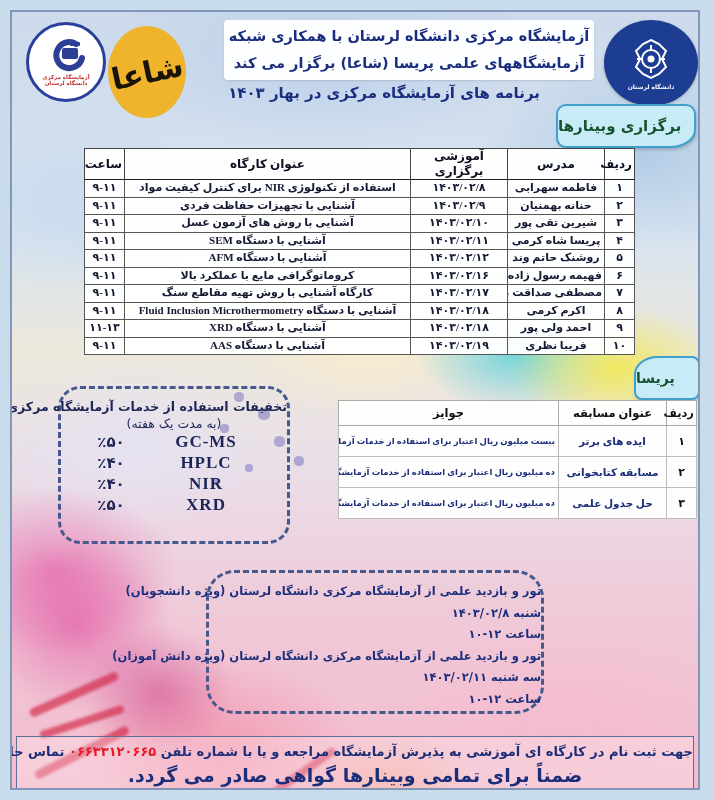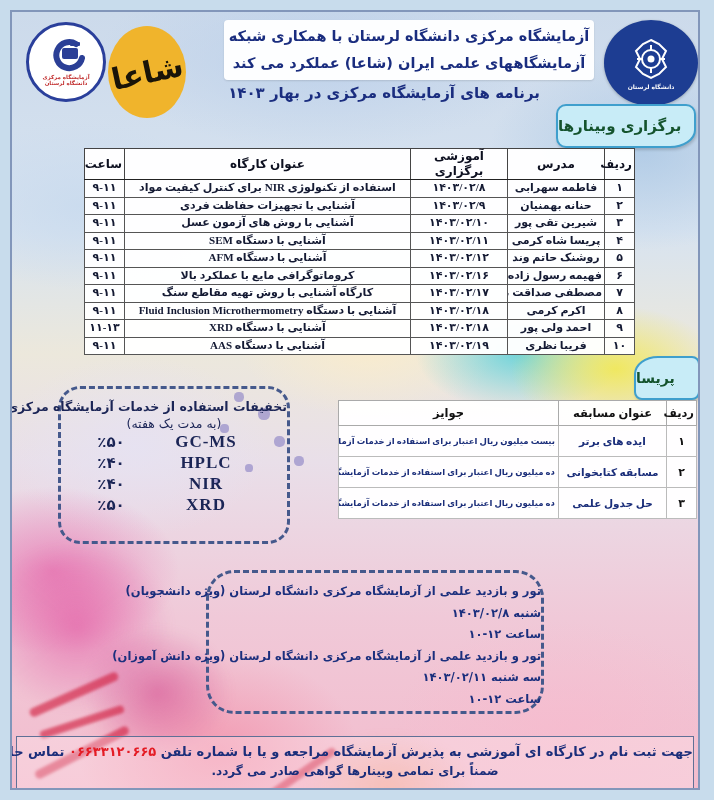--- a/index.html
+++ b/index.html
@@ -102,21 +102,21 @@
   .d-name{flex:1;text-align:center;font-size:17px;font-weight:bold;letter-spacing:1px;
     font-family:"Liberation Serif","DejaVu Sans",serif;}
   .tour-box{left:194px;top:558px;width:338px;height:144px;border:3px dashed #45598c;
     border-radius:28px;box-sizing:border-box;padding-top:8px;color:#1b2f7d;text-align:right;}
   .tour-box div{font-size:11.5px;font-weight:bold;line-height:21.5px;white-space:nowrap;}
 
   
   .footer-box{left:4px;top:724px;width:678px;height:54px;border:1.5px solid #5f7096;
     background:rgba(255,238,243,.32);box-sizing:border-box;text-align:center;color:#1b2e7a;}
   .footer-box .l1{font-size:13px;font-weight:bold;margin-top:7px;white-space:nowrap;}
-  .footer-box .l2{font-size:12px;font-weight:bold;margin-top:5px;}
+  .footer-box .l2{font-size:19px;font-weight:bold;margin-top:5px;}
   .phone{color:#e41b24;}
 </style>
 </head>
 <body>
 
 <div class="frame">
 
   <div class="blob blobm1"></div>
   <div class="blob blobm2"></div>
   <div class="blob blobo1"></div>
@@ -141,21 +141,21 @@
     <div class="cap">آزمایشگاه مرکزی</div>
     <div class="cap">دانشگاه لرستان</div>
   </div>
 
   <div class="content shaa-logo">
     <span>شاعا</span>
   </div>
 
   <div class="content title-box">
     <div>آزمایشگاه مرکزی دانشگاه لرستان با همکاری شبکه</div>
-    <div>آزمایشگاههای علمی ایران (شاعا) عملکرد می کند</div>
+    <div>آزمایشگاههای علمی پریسا (شاعا) برگزار می کند</div>
   </div>
   <div class="content subtitle">برنامه های آزمایشگاه مرکزی در بهار ۱۴۰۳</div>
 
   <div class="content uni-logo">
     <svg width="46" height="46" viewBox="0 0 46 46">
       <g fill="none" stroke="#ffffff" stroke-width="2">
         <path d="M23 4 L31 8 L38 15 L34 23 L38 31 L31 38 L23 42 L15 38 L8 31 L12 23 L8 15 L15 8 Z"></path>
         <circle cx="23" cy="23" r="9"></circle>
         <path d="M23 14 v-5 M23 32 v5 M14 23 h-5 M32 23 h5"></path>
       </g>

